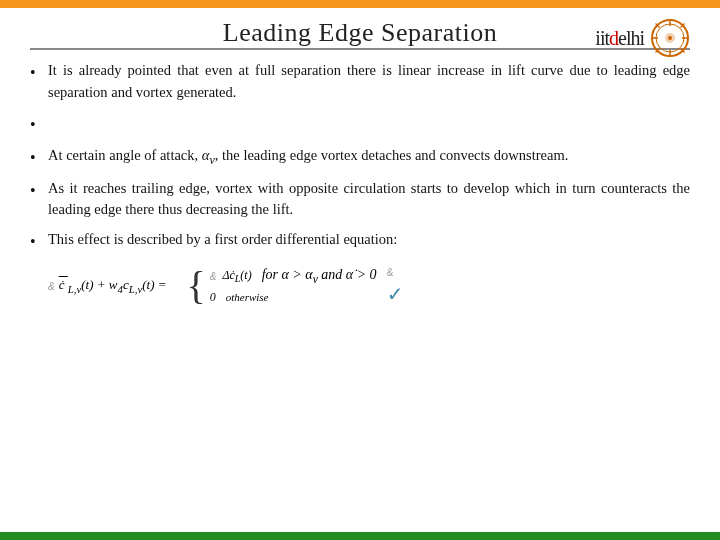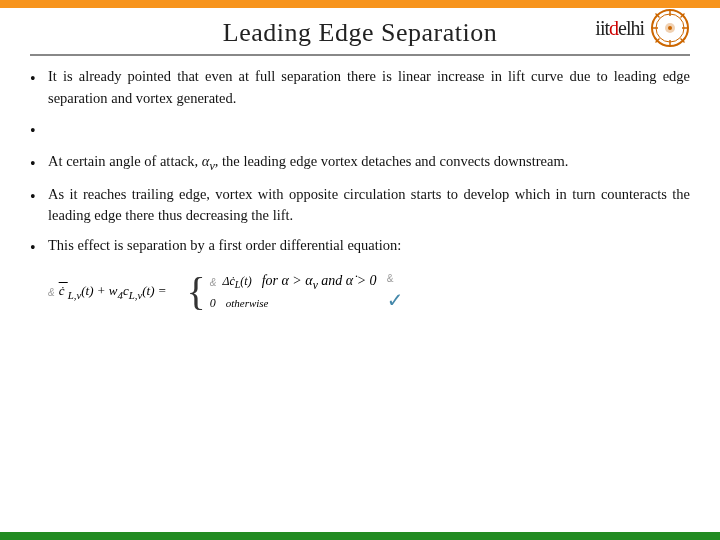--- a/index.html
+++ b/index.html
@@ -33,24 +33,23 @@
       position: absolute;
       top: 8px; bottom: 8px; left: 0; right: 0;
       padding: 10px 30px 10px 30px;
       display: flex;
       flex-direction: column;
     }
 
     
     .header {
       display: flex;
-      align-items: flex-end;
+      align-items: flex-start;
       justify-content: center;
       position: relative;
-      padding-bottom: 6px;
       border-bottom: 2px solid #888;
       margin-bottom: 10px;
     }
 
     .title {
       font-size: 26px;
       font-weight: normal;
       color: #222;
       letter-spacing: 0.5px;
     }
@@ -182,21 +181,21 @@
       </span>
     </div>
 
     <div class="bullet-item">
       <span class="bullet">•</span>
       <span class="bullet-text">As it reaches trailing edge, vortex with opposite circulation starts to develop which in turn counteracts the leading edge there thus decreasing the lift.</span>
     </div>
 
     <div class="bullet-item">
       <span class="bullet">•</span>
-      <span class="bullet-text">This effect is separation by a first order differential equation:</span>
+      <span class="bullet-text">This effect is described by a first order differential equation:</span>
     </div>
 
     <div class="formula-area">
 
       <div style="display:flex; align-items:center; gap:4px; font-size:13px; font-style:italic;">
         <sup class="ampersand">&amp;</sup>
         <span style="white-space:nowrap;">
           <span style="text-decoration: overline; position:relative;">
             ċ
           </span><sub>L,v</sub>(t) + w<sub>4</sub>c<sub>L,v</sub>(t) =

